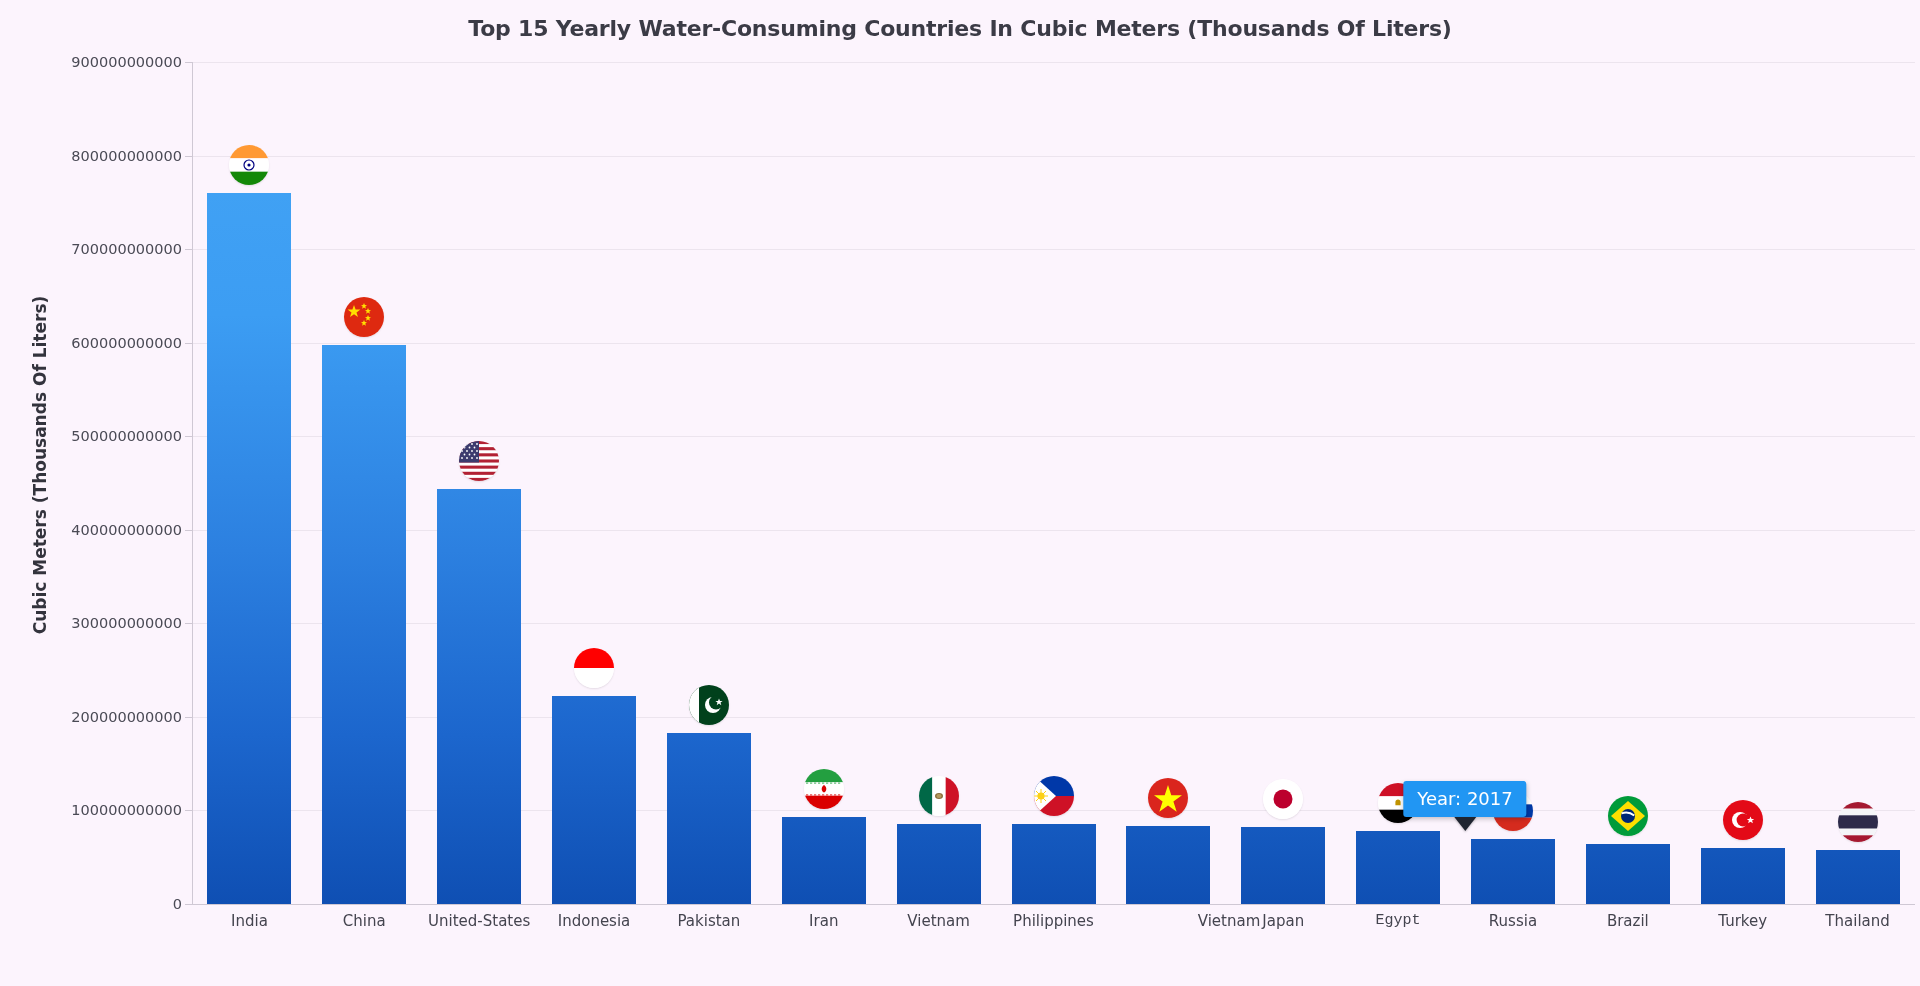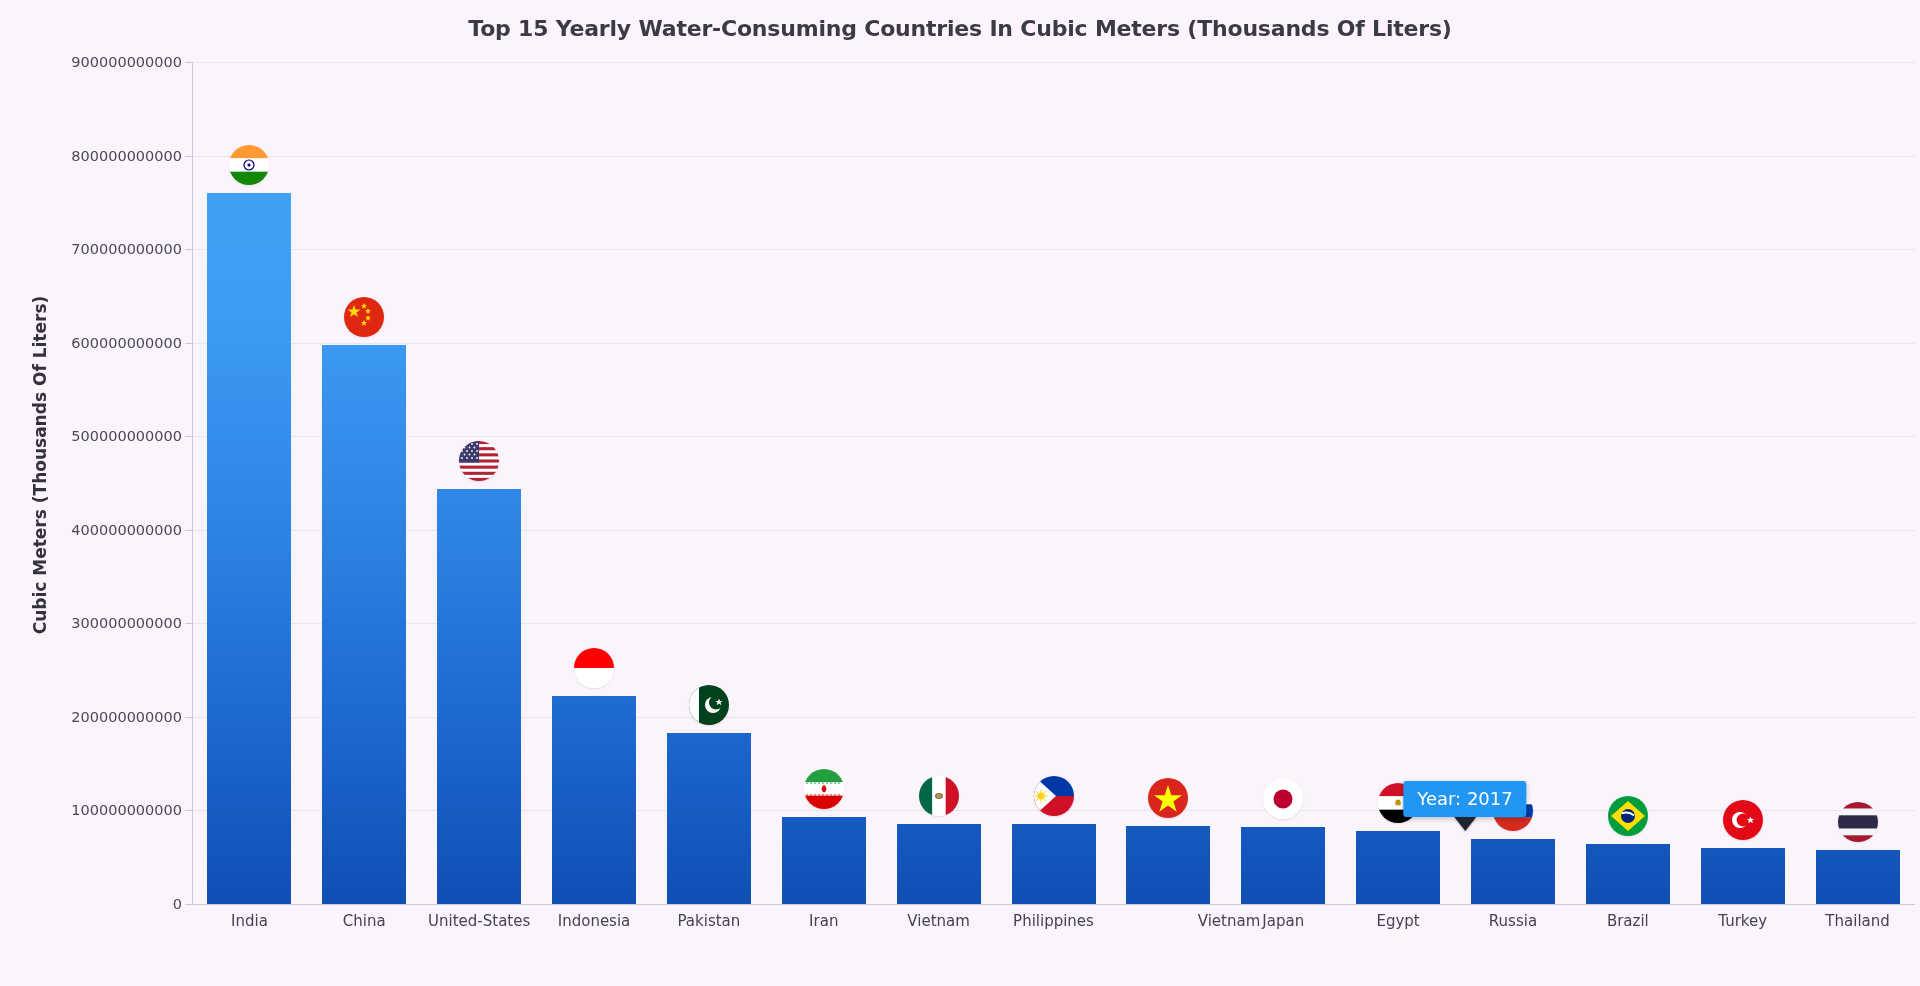--- a/index.html
+++ b/index.html
@@ -412,21 +412,21 @@
       <div class="xtick-label" style="left: 249.433px; text-align: right;">India</div>
       <div class="xtick-label" style="left: 364.3px;">China</div>
       <div class="xtick-label" style="left: 479.167px;">United-States</div>
       <div class="xtick-label" style="left: 594.033px;">Indonesia</div>
       <div class="xtick-label" style="left: 708.9px;">Pakistan</div>
       <div class="xtick-label" style="left: 823.767px;">Iran</div>
       <div class="xtick-label" style="left: 938.633px;">Vietnam</div>
       <div class="xtick-label" style="left: 1053.5px;">Philippines</div>
       <div class="xtick-label" style="left: 1229px; text-align: right;">Vietnam</div>
       <div class="xtick-label" style="left: 1283.23px;">Japan</div>
-      <div class="xtick-label" style="left: 1398.1px;">Egypt</div>
+      <div class="xtick-label" style="left: 1398.1px; font-family: Liberation Mono, monospace;">Egypt</div>
       <div class="xtick-label" style="left: 1512.97px;">Russia</div>
       <div class="xtick-label" style="left: 1627.83px;">Brazil</div>
       <div class="xtick-label" style="left: 1742.7px; text-align: right;">Turkey</div>
       <div class="xtick-label" style="left: 1857.57px;">Thailand</div>
     </div>
 
   <div id="tooltip" style="left: 1465px; top: 817.027px;">
     <span>Year: 2017</span>
     <div id="tooltip-arrow"></div>
   </div>

